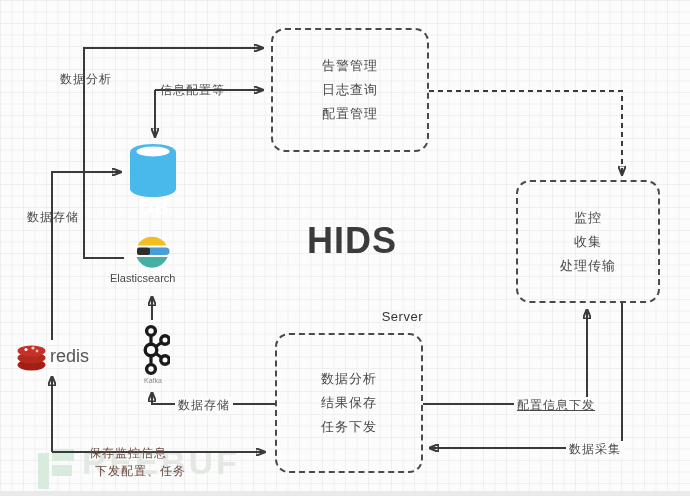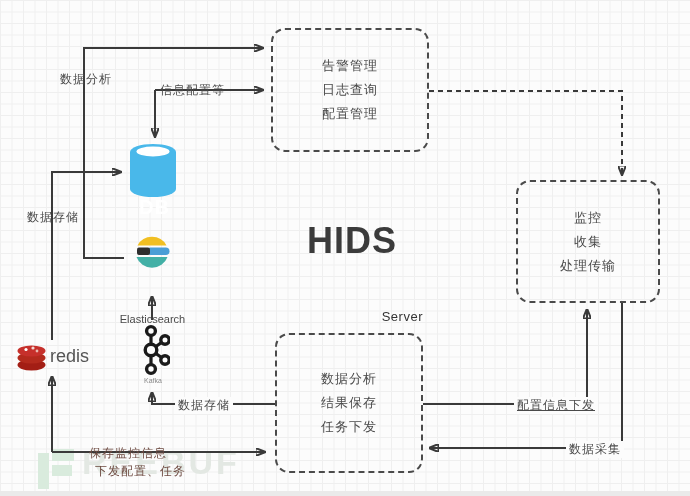--- a/index.html
+++ b/index.html
@@ -21,21 +21,21 @@
     gap:6px;color:#4a4a4a;font-size:13px;letter-spacing:1px;background:transparent;
   }
   .box-title{position:absolute;z-index:3;color:#333;font-size:13px;text-align:center;letter-spacing:.5px;}
   .hids-title{position:absolute;z-index:3;color:#3b3b3b;font-size:36px;font-weight:bold;text-align:center;letter-spacing:1px;}
 
   .edge-label{position:absolute;z-index:4;color:#4a4a4a;font-size:12px;letter-spacing:1px;white-space:nowrap;}
   .edge-label.on-line{background:#fcfcfc;padding:0 3px;}
   .edge-label.maroon{color:#6d4a41;}
 
   .node{position:absolute;z-index:3;}
-  .node-label{position:absolute;z-index:3;color:#4a4a4a;text-align:center;margin-top:41px;}
+  .node-label{position:absolute;z-index:3;color:#4a4a4a;text-align:left;}
   .db-text{position:absolute;z-index:4;color:#ffffff;font-size:20px;font-weight:bold;letter-spacing:1px;}
   .redis-text{position:absolute;z-index:3;color:#555;font-size:18px;}
   .kafka-text{position:absolute;z-index:3;color:#8a8a8a;font-size:7px;text-align:center;}
 
   .watermark{position:absolute;z-index:1;}
   .wm-letters{
     position:absolute;left:82px;top:443px;z-index:1;
     font-size:34px;font-weight:bold;color:#e3e8e3;letter-spacing:3px;
     transform:scaleY(1.0);
     text-align:right;

